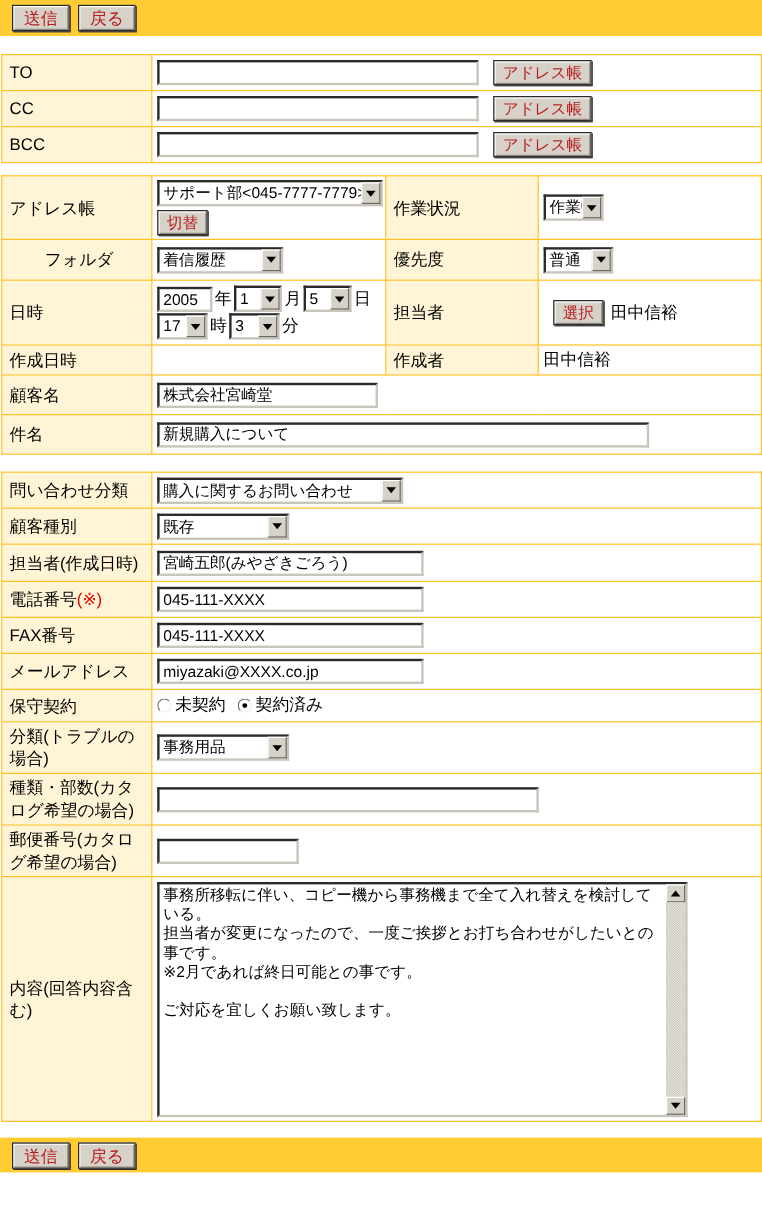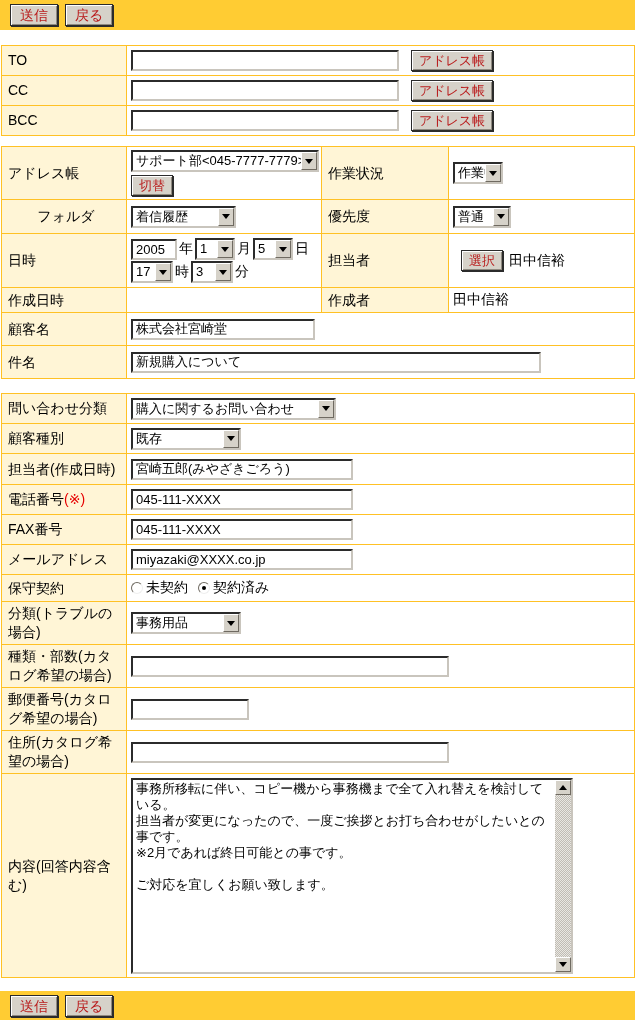--- a/index.html
+++ b/index.html
@@ -293,26 +293,20 @@
       <input class="tin w318" value="" style="">
     </td>
   </tr>
   <tr>
     <td class="lbl h42">郵便番号(カタログ希望の場合)</td>
     <td class="val">
       <input class="tin w118" value="" style="">
     </td>
   </tr>
   <tr>
-    <td class="lbl h41">住所(カタログ希望の場合)</td>
-    <td class="val">
-      <input class="tin w318" value="" style="">
-    </td>
-  </tr>
-  <tr>
     <td class="lbl h204">内容(回答内容含む)</td>
     <td class="val">
       <div class="ta">
         <div class="ta-text">事務所移転に伴い、コピー機から事務機まで全て入れ替えを検討している。
 担当者が変更になったので、一度ご挨拶とお打ち合わせがしたいとの事です。
 ※2月であれば終日可能との事です。
 
 ご対応を宜しくお願い致します。</div>
         <div class="ta-sb">
           <div class="sb-btn">

